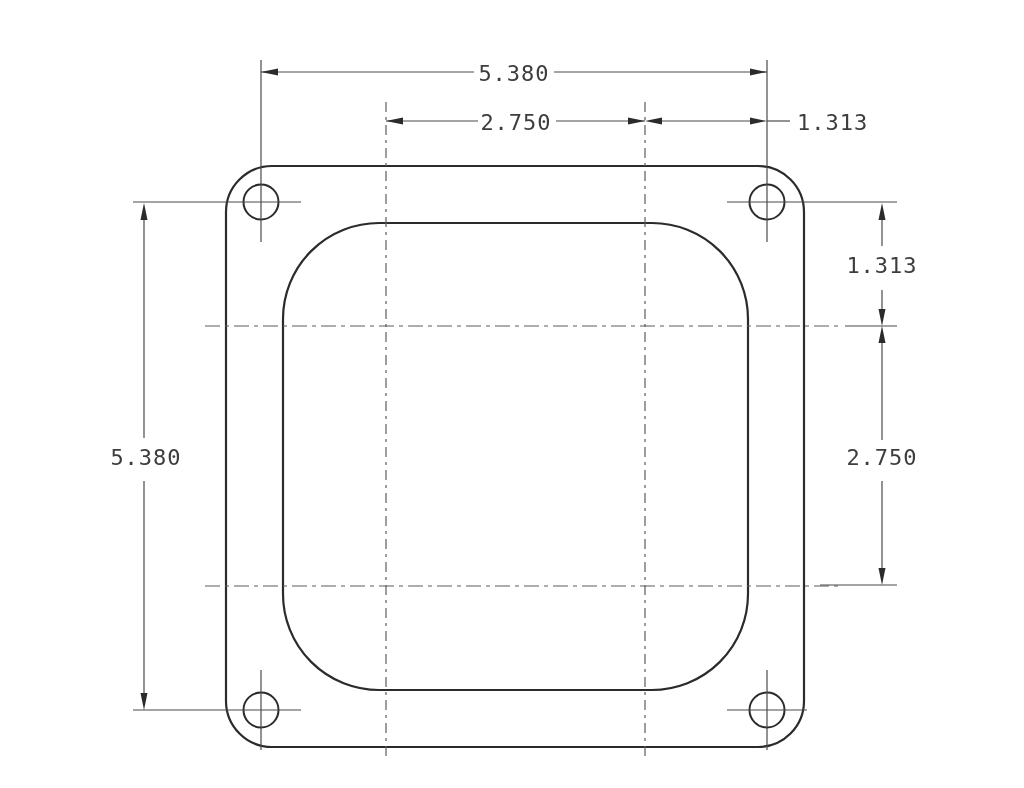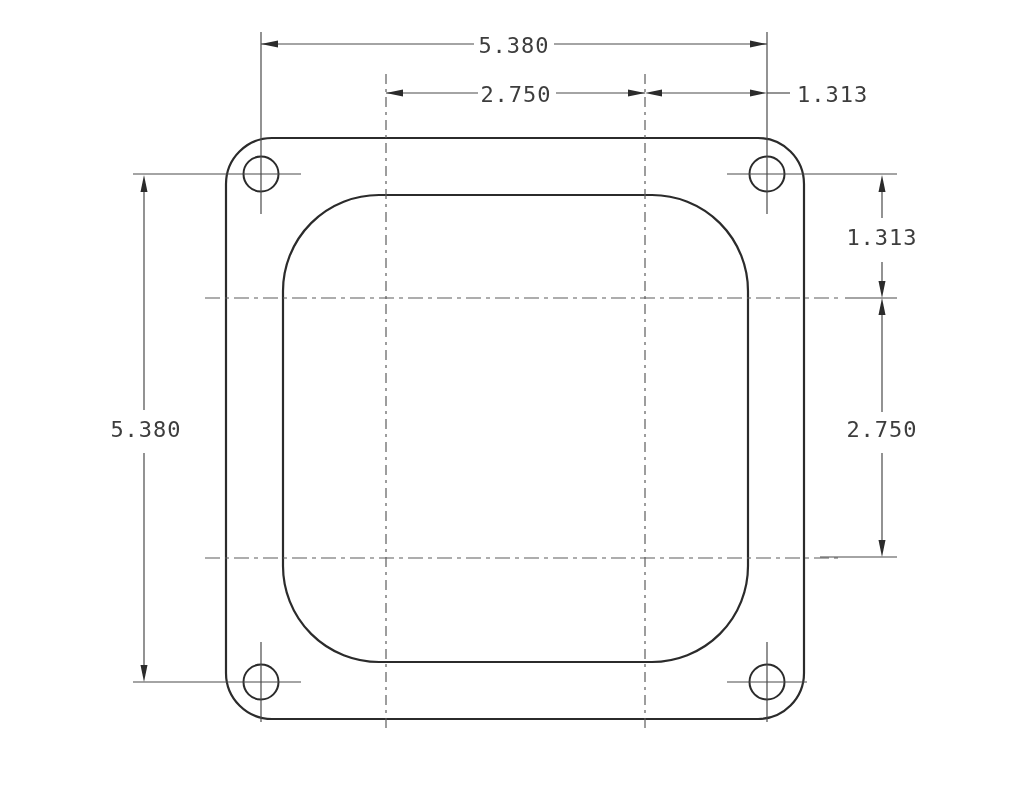--- a/index.html
+++ b/index.html
@@ -9,20 +9,21 @@
     width: 1024px;
     height: 788px;
     overflow: hidden;
     font-family: "DejaVu Sans Mono", monospace;
   }
   .canvas-wrap {
     width: 1024px;
     height: 704px;
     position: relative;
     background: #ffffff;
+    margin-top: 28px;
   }
   svg { display: block; }
   .outline {
     fill: none;
     stroke: #2b2b2b;
     stroke-width: 2.2;
   }
   .hole {
     fill: none;
     stroke: #2b2b2b;

